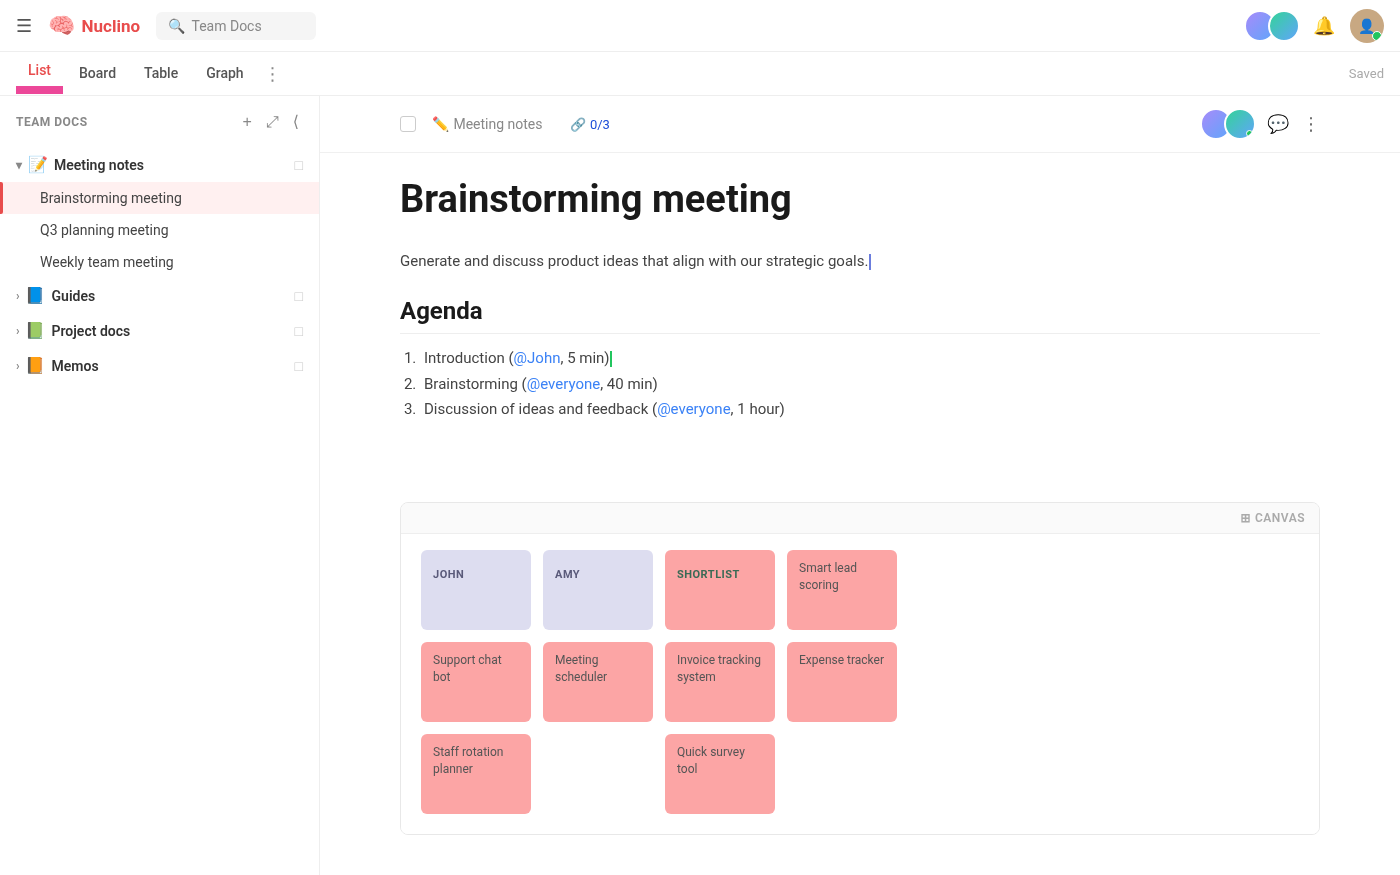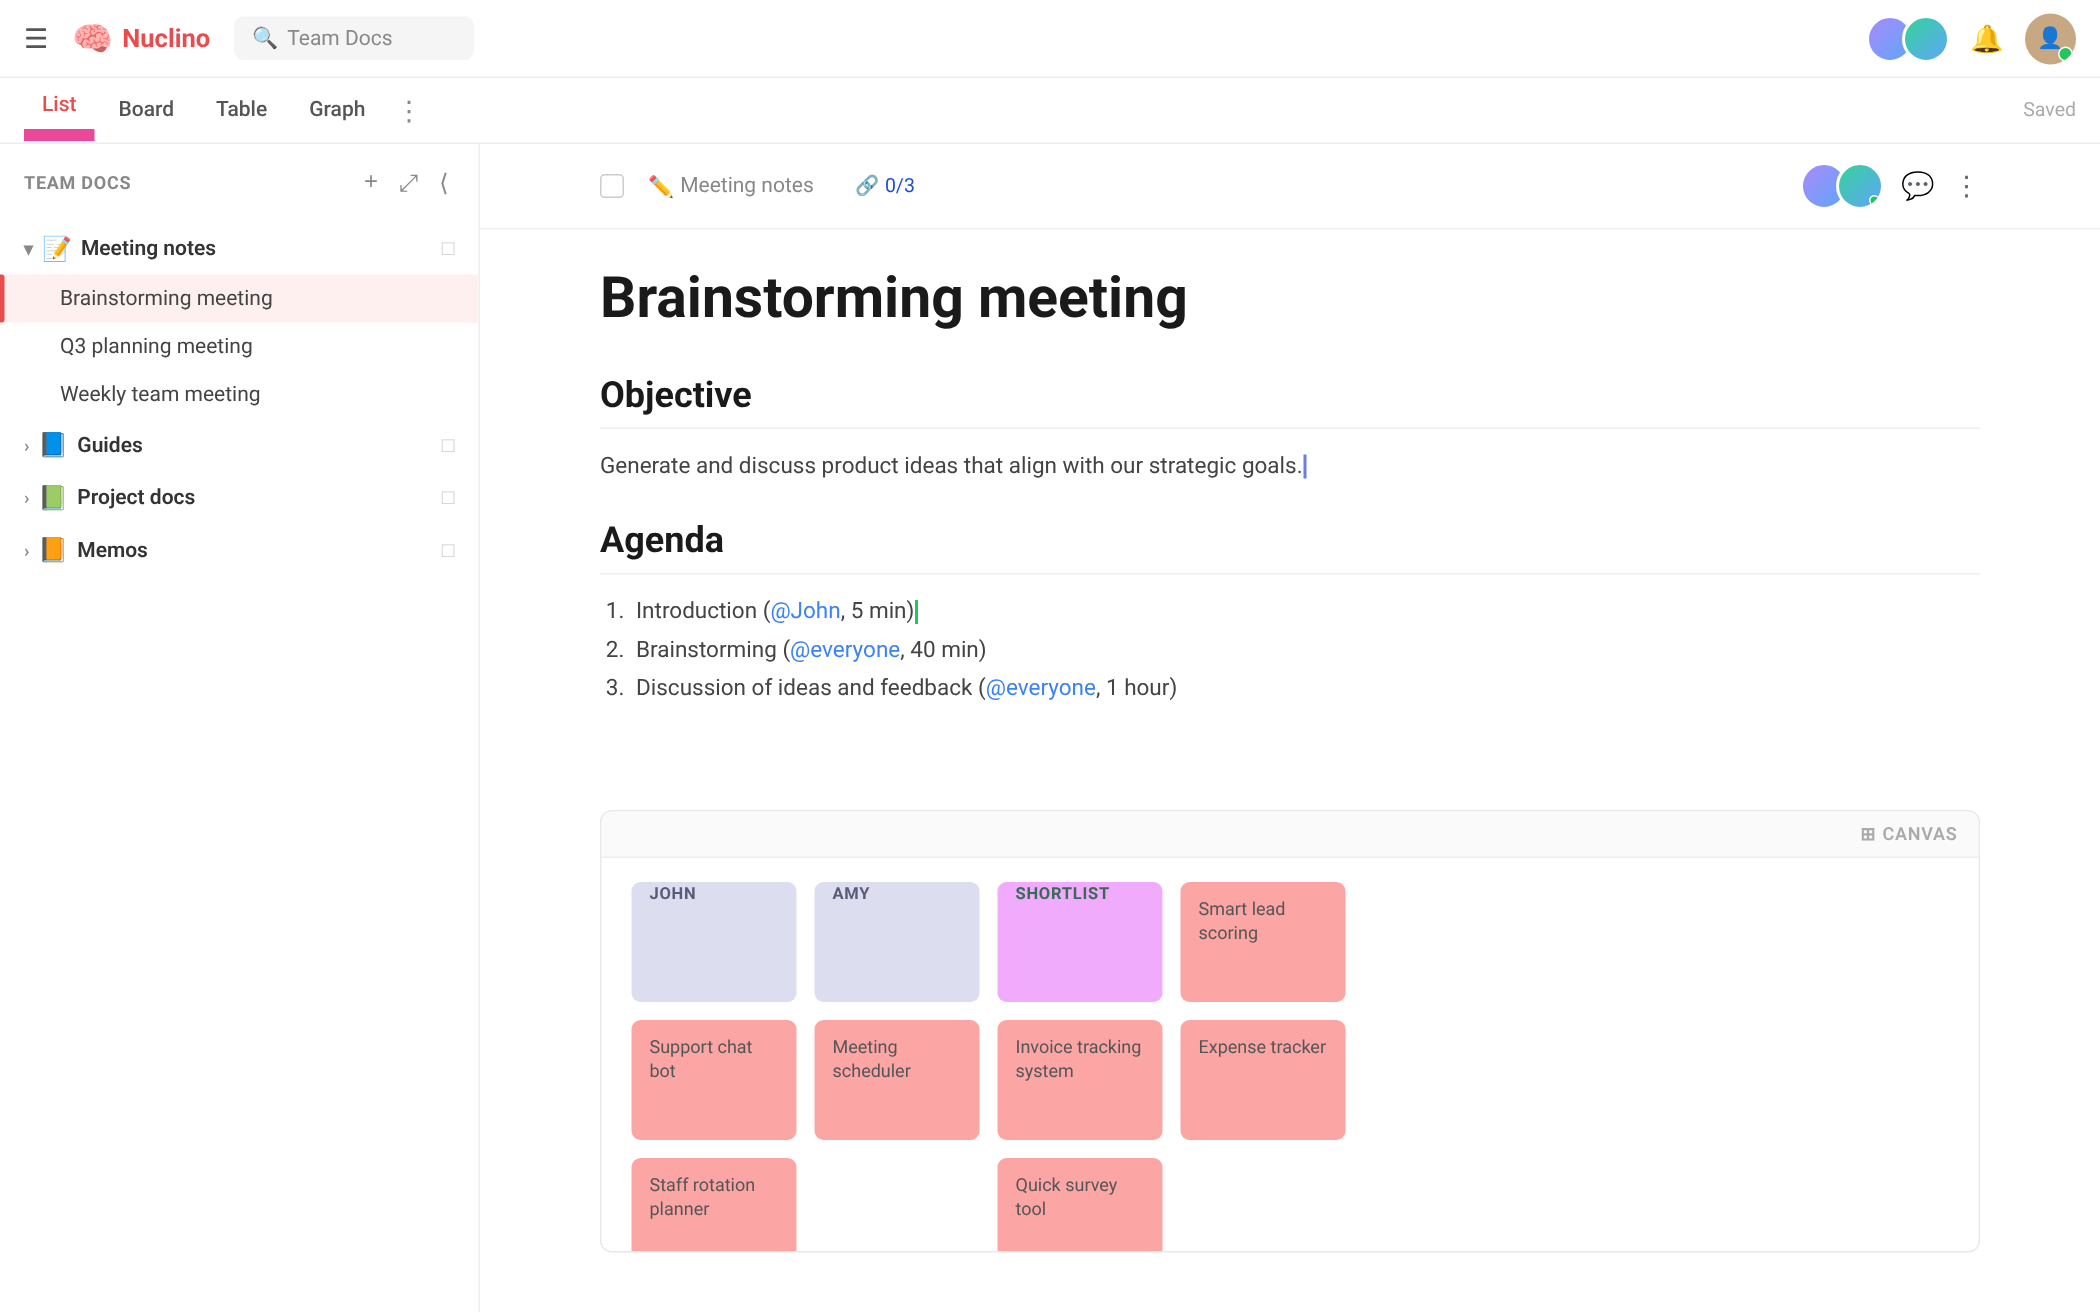--- a/index.html
+++ b/index.html
@@ -85,25 +85,25 @@
     .agenda-list li::before { color: #888; }
     .mention { color: #3b82f6; }
     .cursor-after { display: inline-block; width: 2px; height: 16px; background: #22c55e; vertical-align: middle; }
 
     
     .canvas-container { margin: 0 80px 40px; border: 1px solid #e8e8e8; border-radius: 8px; overflow: hidden; }
     .canvas-header { display: flex; justify-content: flex-end; padding: 8px 14px; background: #fafafa; border-bottom: 1px solid #eee; }
     .canvas-label { font-size: 12px; color: #aaa; font-weight: 600; letter-spacing: 0.5px; display: flex; align-items: center; gap: 4px; }
     .canvas-grid { display: grid; grid-template-columns: repeat(4, 110px); gap: 12px; padding: 16px 20px 20px; background: #fff; }
     .canvas-col-header {
-      border-radius: 6px; padding: 1px 12px; font-size: 11px; font-weight: 700; letter-spacing: 0.5px;
+      border-radius: 6px; padding: 18px 12px; font-size: 11px; font-weight: 700; letter-spacing: 0.5px;
       min-height: 80px; color: #5a5a7a;
     }
     .canvas-col-header.purple-bg { background: #ddddf0; }
-    .canvas-col-header.green-bg { background: #f0abfc; color: #3a6a55; }
+    .canvas-col-header.green-bg { background: #fca5a5; color: #3a6a55; }
 
     .canvas-card {
       border-radius: 6px; padding: 10px 12px; font-size: 12px; color: #555;
       min-height: 80px; line-height: 1.4;
     }
     .canvas-card.yellow-bg { background: #fca5a5; }
     .canvas-card.empty { background: transparent; }
 
     
     .avatar-group { display: flex; margin-left: auto; }
@@ -224,21 +224,20 @@
           </div>
         </div>
         <button class="content-action-btn">💬</button>
         <button class="content-action-btn">⋮</button>
       </div>
     </div>
 
     <div class="content-body">
       <h1 class="doc-title">Brainstorming meeting</h1>
 
-      <h2 class="section-heading">Objective</h2>
       <p class="section-text">
         <span>Generate and discuss product ideas that align with our strategic goals.</span><span class="cursor-inline"></span>
       </p>
 
       <h2 class="section-heading">Agenda</h2>
       <ol class="agenda-list" style="padding-left:20px;list-style:decimal;">
         <li>
           Introduction (<span class="mention">@John</span>, 5 min)<span class="cursor-after"></span>
         </li>
         <li>

